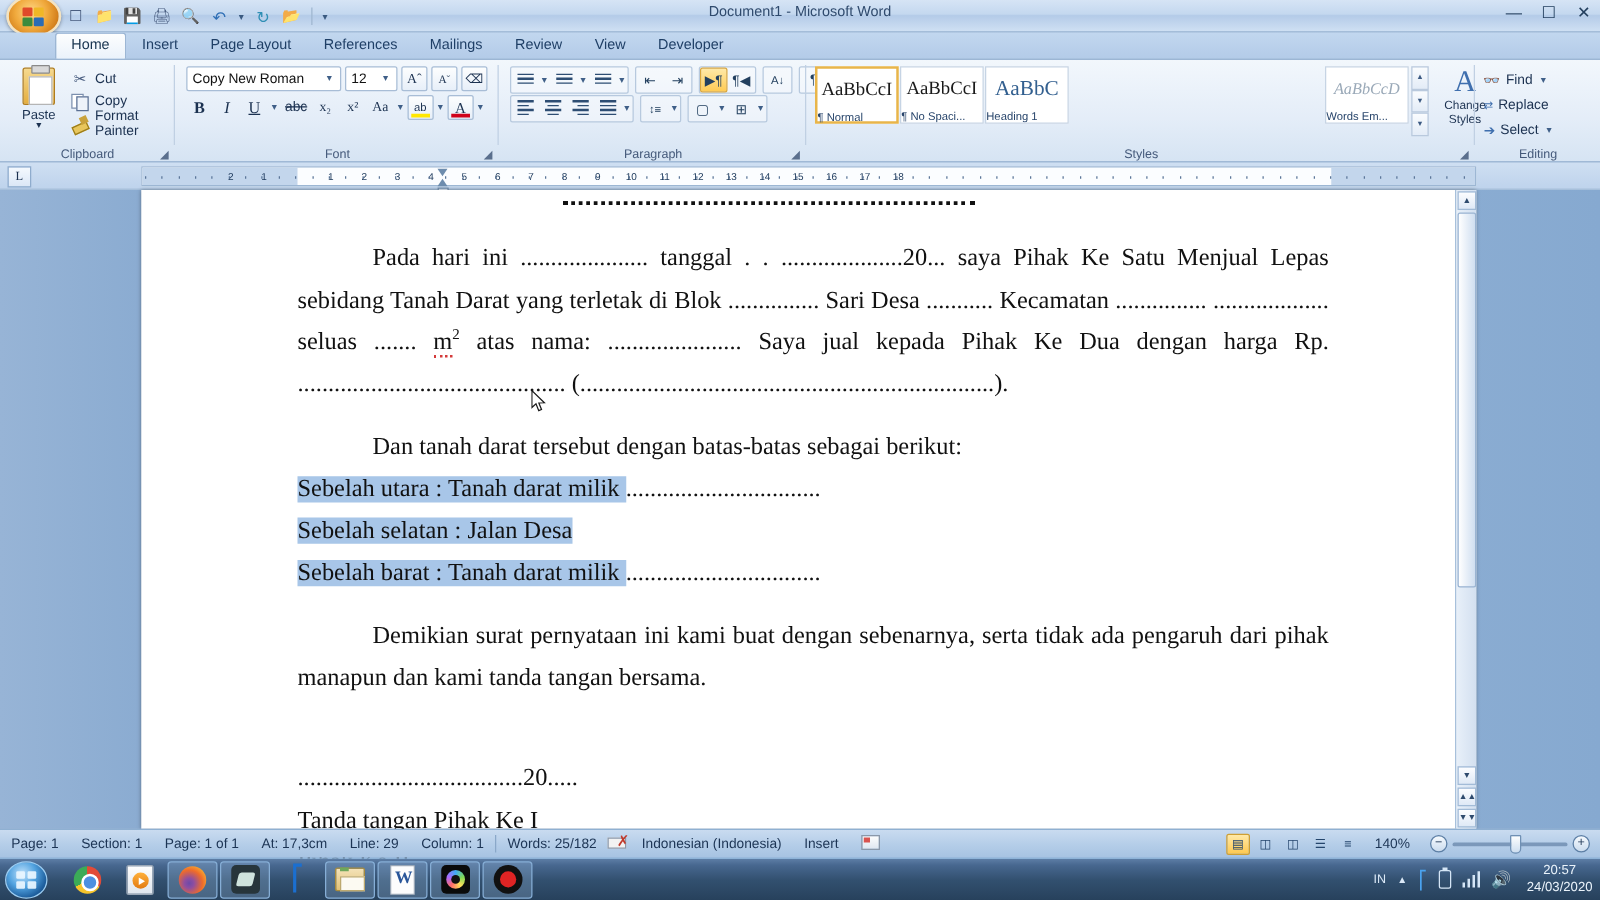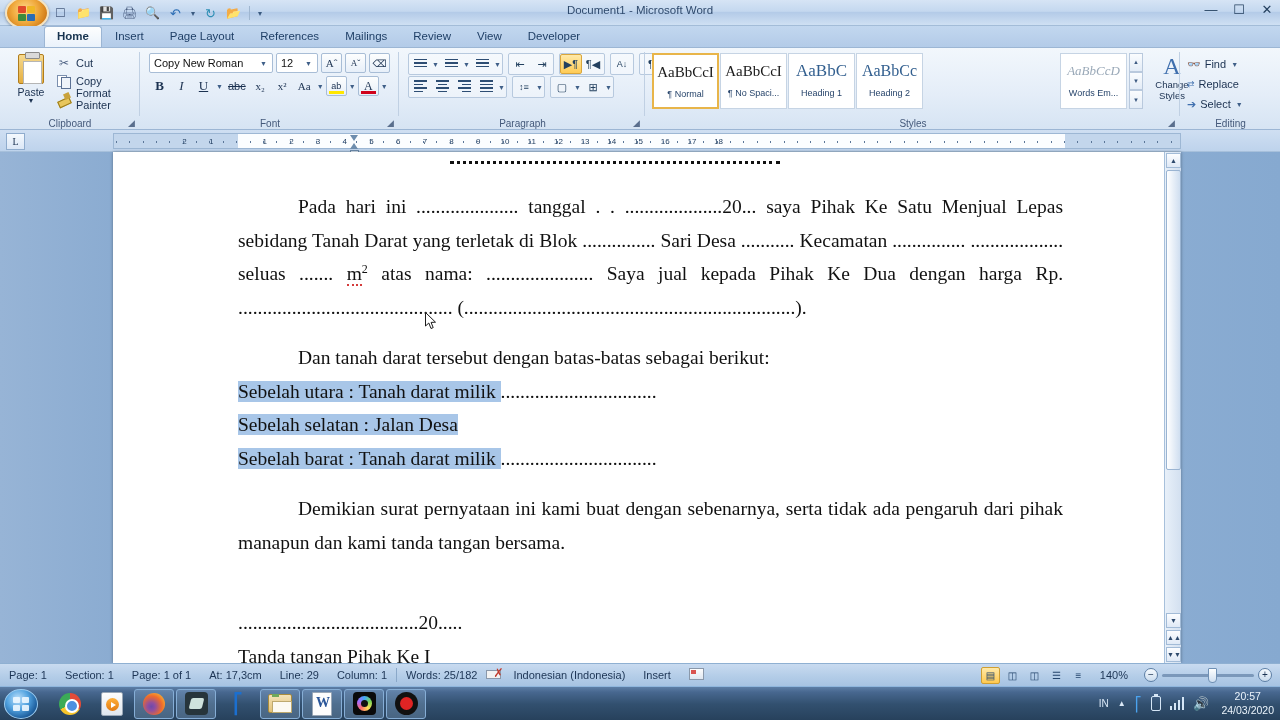--- a/index.html
+++ b/index.html
@@ -62,21 +62,21 @@
     display: flex; align-items: flex-end; padding-left: 44px;
   }
   .rtab {
     font-size: 11.5px; color: #1f3f66; padding: 3px 12px 4px 12px; height: 21px;
     border: 1px solid transparent; border-bottom: none;
     border-radius: 3px 3px 0 0;
   }
   .rtab.active {
     background: linear-gradient(to bottom, #fdfefe 0%, #eaf2fb 100%);
     border-color: #9cb6d4;
-    color: #17334f; font-weight: bold;
+    color: #17334f; font-weight: normal;
   }
 
   
   #ribbon {
     position: absolute; left: 0; top: 48px; width: 1280px; height: 82px;
     background: linear-gradient(to bottom, #f2f7fc 0%, #e4edf8 58%, #d6e4f3 100%);
     border-bottom: 1px solid #9cb6d4;
   }
   .group { position: absolute; top: 0; height: 82px; }
   .group .glabel {
@@ -158,22 +158,22 @@
     font-size: 11px; color: #23405f; border: 1px solid transparent; border-radius: 2px;
   }
   .pbtn.sel { background: linear-gradient(to bottom,#ffe9a8,#ffcb55); border-color: #d9a63c; }
   .pgrp { display: flex; align-items: center; border: 1px solid #b7c9de; border-radius: 2px; background: rgba(255,255,255,.35); margin-right: 4px; }
   .lines { display:inline-block; width: 13px; }
   .lines i { display:block; height:1.5px; background:#2d4d73; margin-bottom:2px; }
 
   
   #g-styles { left: 646px; width: 534px; }
   .stylebox {
-    position: absolute; top: 5px; width: 67px; height: 56px; background: #fff;
-    border: 1px solid #c6d4e4; text-align: center;
+    position: absolute; top: 5px; width: 67px; height: 46px; background: #fff;
+    border: 1px solid #c6d4e4; text-align: left;
   }
   .stylebox.sel { border: 2px solid #e8b54a; box-shadow: 0 0 0 1px #fff inset; }
   .stylebox .samp {
     height: 34px; display: flex; align-items: center; justify-content: center;
     font-family: "Liberation Serif", serif; font-size: 15px; color: #1a1a1a; overflow: hidden; white-space: nowrap;
   }
   .stylebox .nm {
     font-size: 9px; color: #28456b; white-space: nowrap; overflow: hidden;
   }
   .scroll-stack { position: absolute; top: 5px; width: 14px; height: 56px; display: flex; flex-direction: column; }
@@ -576,24 +576,20 @@
       <div class="samp">AaBbCcI</div>
       <div class="nm">¶ Normal</div>
     </div>
     <div class="stylebox" style="left:74px;">
       <div class="samp">AaBbCcI</div>
       <div class="nm">¶ No Spaci...</div>
     </div>
     <div class="stylebox" style="left:142px;">
       <div class="samp" style="color:#325f8f;font-size:17px;">AaBbC</div>
       <div class="nm">Heading 1</div>
-    </div>
-    <div class="stylebox" style="left:210px;">
-      <div class="samp" style="color:#325f8f;font-size:16px;">AaBbCc</div>
-      <div class="nm">Heading 2</div>
     </div>
     <div class="stylebox" style="left:414px;">
       <div class="samp" style="color:#9aa9b8;font-style:italic;font-size:13px;">AaBbCcD</div>
       <div class="nm">Words Em...</div>
     </div>
     <div class="scroll-stack" style="left:483px;">
       <div>▲</div>
       <div>▼</div>
       <div>▼</div>
     </div>

